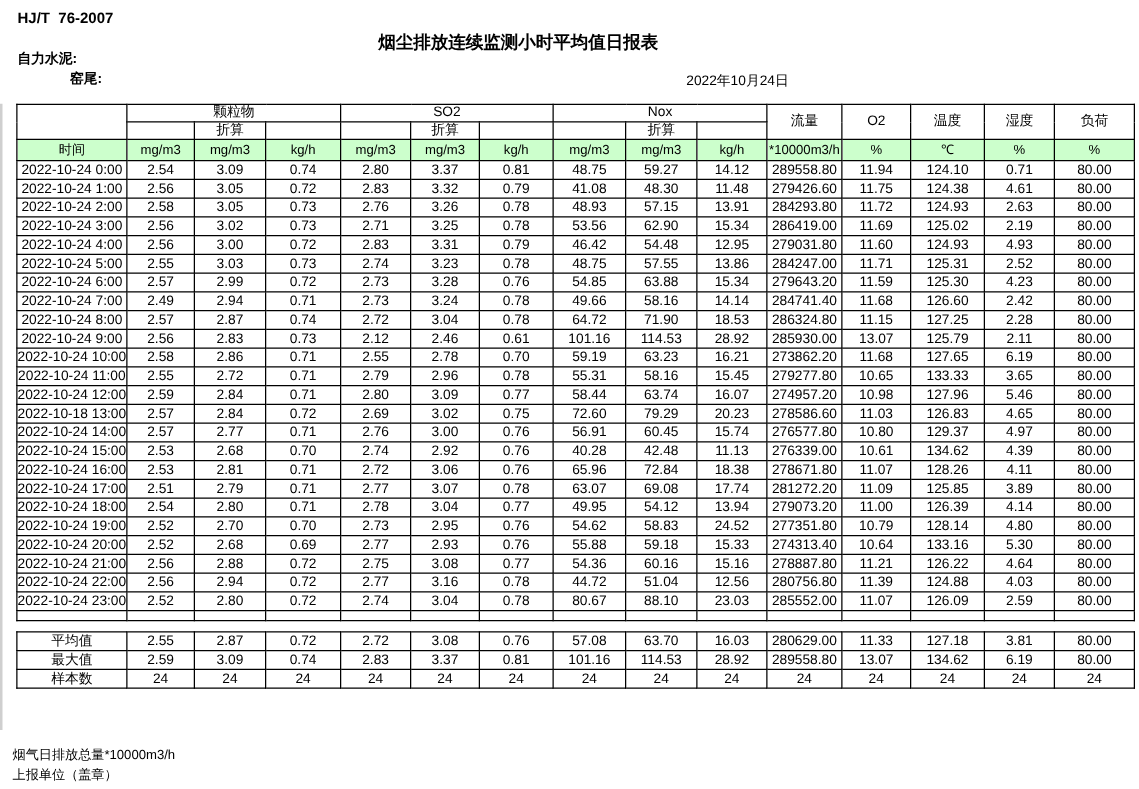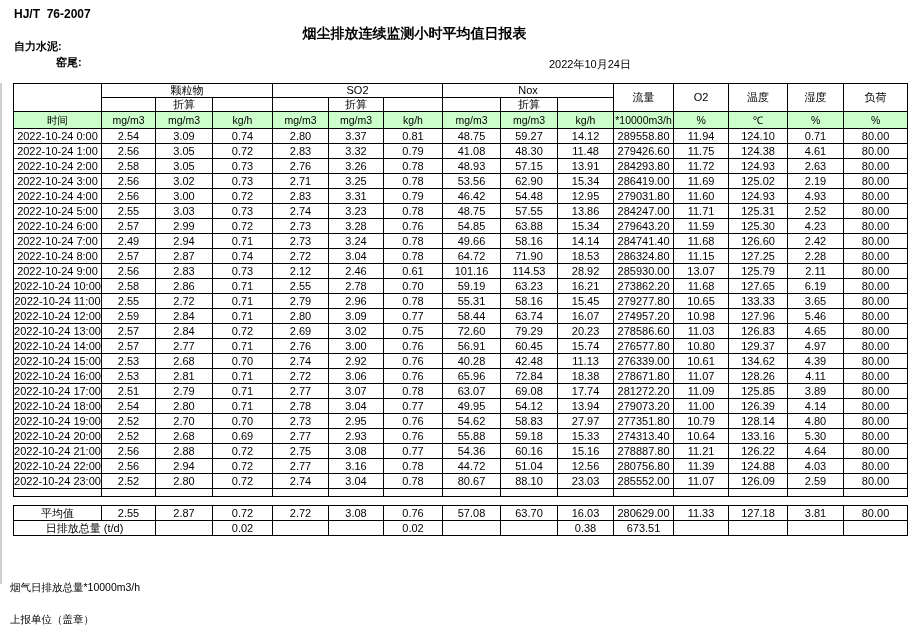--- a/index.html
+++ b/index.html
@@ -22,21 +22,21 @@
     height:14px;line-height:13px;white-space:nowrap;overflow:hidden;
   }
   #grid{top:83px;}
   #grid tr.h1 td{height:12px;}
   #grid tr.h2 td{height:12px;}
   #grid tr.units td{height:16px;background:#ccffcc;font-size:10.5px;margin-top:28px;}
   td.time{font-size:10px;}
   tr.empty-row td{height:7px;}
   #summary{top:505px;}
   td.dlabel{text-align:left;padding-left:3px;font-size:10.5px;}
-  .f1{position:absolute;left:10px;top:581px;font-size:10.5px;}
+  .f1{position:absolute;left:10px;top:597px;font-size:10.5px;}
   .f2{position:absolute;left:10px;top:613px;font-size:10.5px;}
   .funit{position:absolute;left:170px;top:613px;font-size:10.5px;margin-top:44px;}
 </style>
 </head>
 <body>
 
 <div class="left-edge"></div>
 
 <div class="std">HJ/T  76-2007</div>
 <div class="title">烟尘排放连续监测小时平均值日报表</div>
@@ -319,21 +319,21 @@
         <td>58.44</td>
         <td>63.74</td>
         <td>16.07</td>
         <td>274957.20</td>
         <td>10.98</td>
         <td>127.96</td>
         <td>5.46</td>
         <td>80.00</td>
       </tr>
       <tr>
-        <td class="time">2022-10-24 13:00</td>
+        <td class="time">2022-10-18 13:00</td>
         <td>2.57</td>
         <td>2.84</td>
         <td>0.72</td>
         <td>2.69</td>
         <td>3.02</td>
         <td>0.75</td>
         <td>72.60</td>
         <td>79.29</td>
         <td>20.23</td>
         <td>278586.60</td>
@@ -430,21 +430,21 @@
       <tr>
         <td class="time">2022-10-24 19:00</td>
         <td>2.52</td>
         <td>2.70</td>
         <td>0.70</td>
         <td>2.73</td>
         <td>2.95</td>
         <td>0.76</td>
         <td>54.62</td>
         <td>58.83</td>
-        <td>27.97</td>
+        <td>24.52</td>
         <td>277351.80</td>
         <td>10.79</td>
         <td>128.14</td>
         <td>4.80</td>
         <td>80.00</td>
       </tr>
       <tr>
         <td class="time">2022-10-24 20:00</td>
         <td>2.52</td>
         <td>2.68</td>
@@ -562,33 +562,51 @@
         <td>57.08</td>
         <td>63.70</td>
         <td>16.03</td>
         <td>280629.00</td>
         <td>11.33</td>
         <td>127.18</td>
         <td>3.81</td>
         <td>80.00</td>
       </tr>
       <tr>
-        <td class="dlabel" colspan="2">日排放总量 (t/d)</td>
-        <td></td>
-        <td>0.02</td>
-        <td></td>
-        <td></td>
-        <td>0.02</td>
-        <td></td>
-        <td></td>
-        <td>0.38</td>
-        <td>673.51</td>
-        <td></td>
-        <td></td>
-        <td></td>
-        <td></td>
+        <td>最大值</td>
+        <td>2.59</td>
+        <td>3.09</td>
+        <td>0.74</td>
+        <td>2.83</td>
+        <td>3.37</td>
+        <td>0.81</td>
+        <td>101.16</td>
+        <td>114.53</td>
+        <td>28.92</td>
+        <td>289558.80</td>
+        <td>13.07</td>
+        <td>134.62</td>
+        <td>6.19</td>
+        <td>80.00</td>
+      </tr>
+      <tr>
+        <td>样本数</td>
+        <td>24</td>
+        <td>24</td>
+        <td>24</td>
+        <td>24</td>
+        <td>24</td>
+        <td>24</td>
+        <td>24</td>
+        <td>24</td>
+        <td>24</td>
+        <td>24</td>
+        <td>24</td>
+        <td>24</td>
+        <td>24</td>
+        <td>24</td>
       </tr>
     </tbody>
 </table>
 
 <div class="f1">烟气日排放总量*10000m3/h</div>
 <div class="f2">上报单位（盖章）</div>
 <div class="funit">单位</div>
 
 </body></html>

